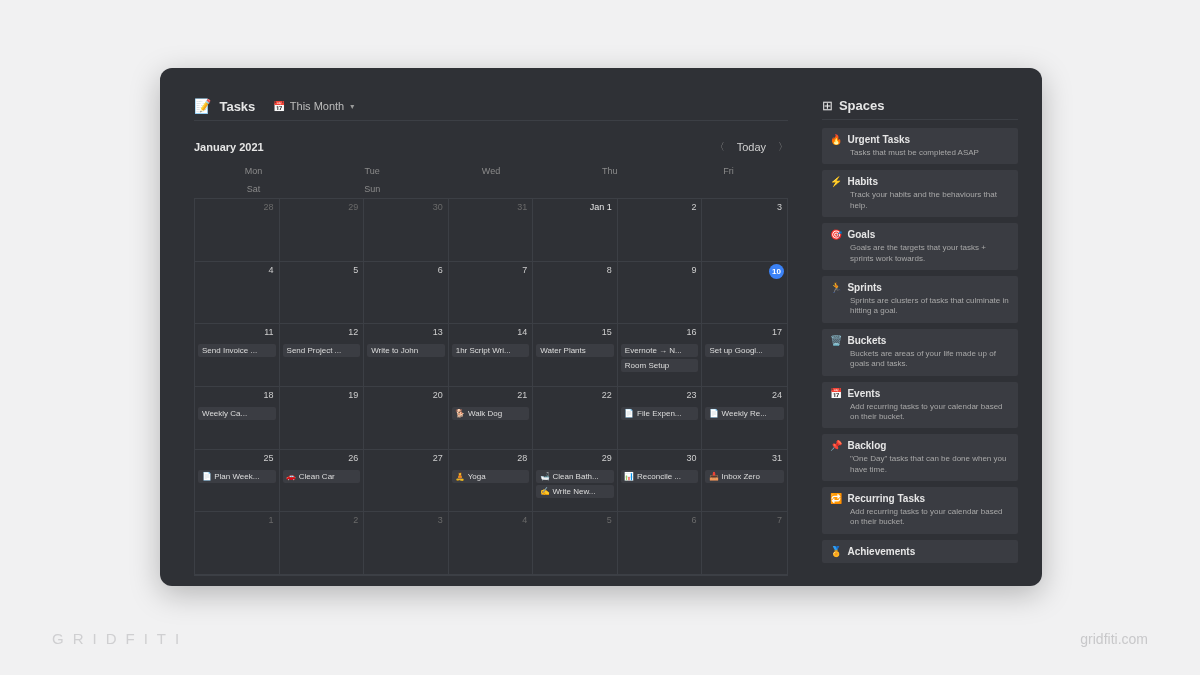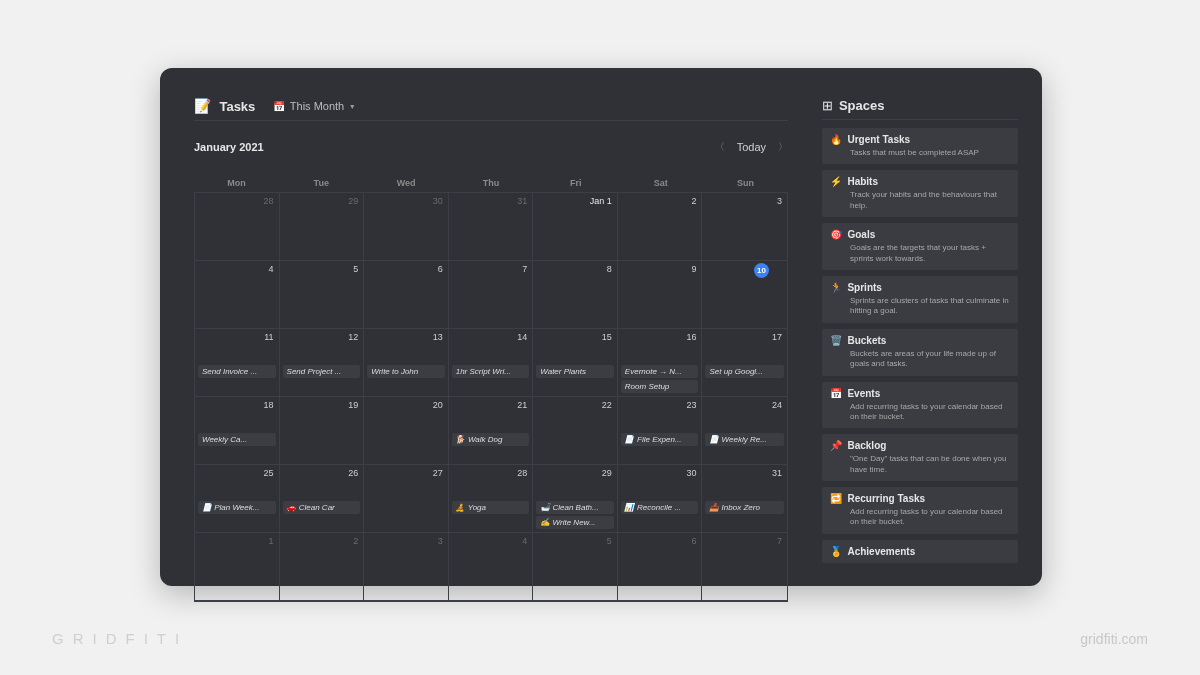--- a/index.html
+++ b/index.html
@@ -60,23 +60,22 @@
   .nav {
     display: flex;
     align-items: center;
     gap: 12px;
     color: #bdbdbd;
   }
   .nav .arrow { color: #8e8e8e; font-size: 10px; cursor: pointer; }
   .today-btn { font-size: 11px; color: #d0d0d0; cursor: pointer; }
   .weekdays {
     display: grid;
-    grid-template-columns: repeat(7, 1fr);
-    margin-top: 20px;
-    font-weight: bold;
+    grid-template-columns: repeat(5, 1fr);
+    margin-top: 8px;
   }
   .weekday {
     text-align: center;
     font-size: 9px;
     color: #8a8a8a;
     padding: 4px 0;
   }
   .calendar-grid {
     border: 1px solid #3c3f45;
     display: grid;
@@ -98,39 +97,38 @@
     right: 5px;
     font-size: 9px;
     color: #cfcfcf;
     text-align: center;
   }
   .cell.out .date { color: #6a6a6a; }
   .cell.special .date { color: #e6e6e6; font-weight: 500; }
   .cell .today-badge {
     position: absolute;
     top: 2px;
-    right: 18px;
+    right: 3px;
     width: 15px;
     height: 15px;
     background: #3b82f6;
     border-radius: 50%;
     display: flex;
     align-items: center;
     justify-content: center;
     font-size: 8px;
     color: #fff;
     font-weight: 600;
     margin-left: 8px;
   }
   .events {
-    margin-top: 33px;
+    margin-top: 17px;
     display: flex;
     flex-direction: column;
     gap: 2px;
-    font-style: italic;
   }
   .event-chip {
     background: #3b3d43;
     border-radius: 2px;
     font-size: 8px;
     color: #ddd;
     padding: 2px 4px;
     white-space: nowrap;
     overflow: hidden;
     text-overflow: ellipsis;

